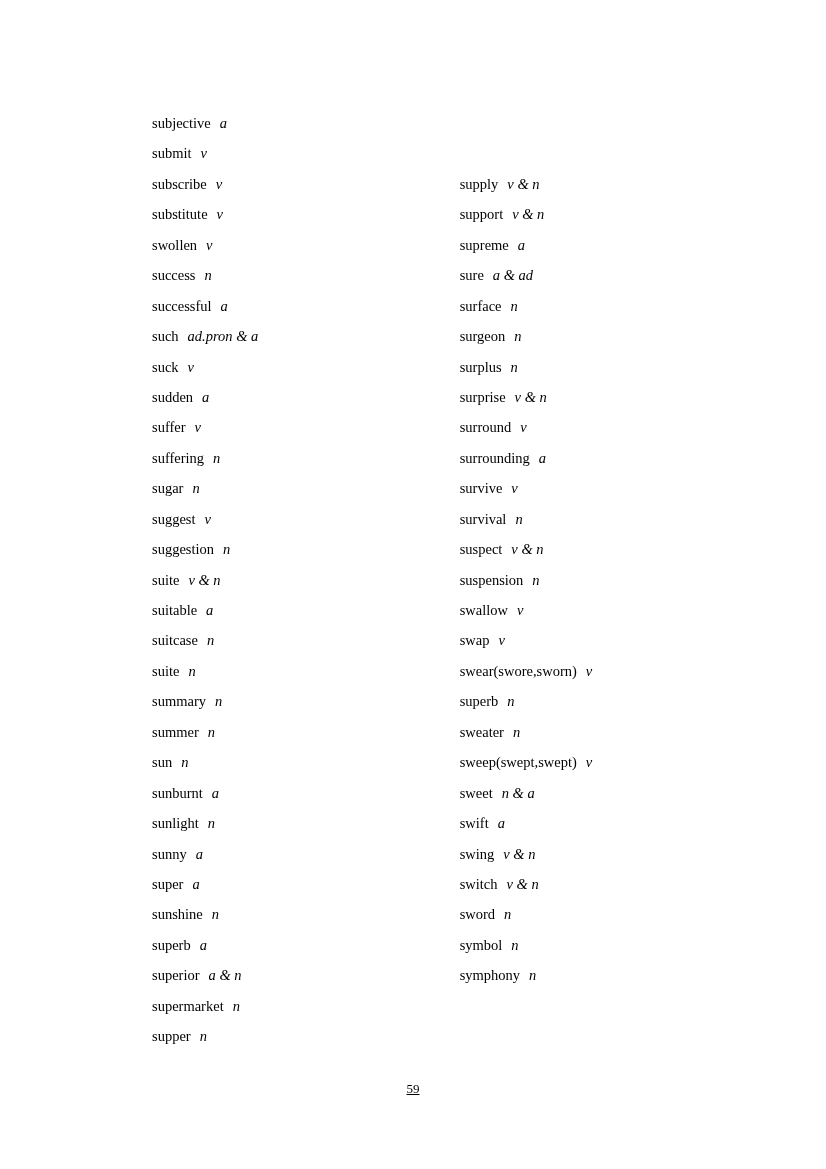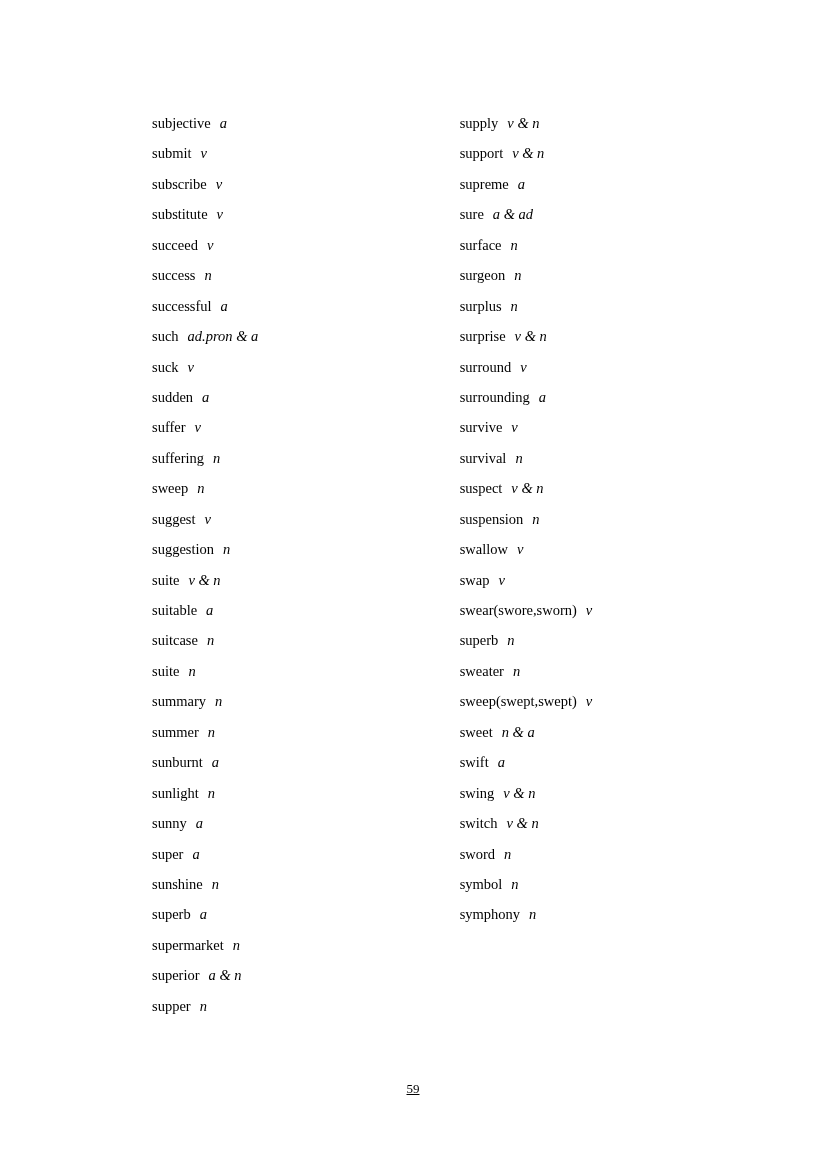--- a/index.html
+++ b/index.html
@@ -24,20 +24,21 @@
     overflow: hidden;
   }
   .columns {
     position: absolute;
     left: 152px;
     top: 108px;
     width: 560px;
     display: flex;
     flex-direction: row;
     gap: 8px;
+    align-items: center;
   }
   .column {
     width: 304px;
     display: flex;
     flex-direction: column;
   }
   .column.right {
     width: 256px;
   }
   .entry {
@@ -69,45 +70,46 @@
 </head>
 <body>
 
 <div class="page">
   <div class="columns">
     <div class="column left" id="col-0">
         <div class="entry"><span class="word">subjective</span><span class="pos">a</span></div>
         <div class="entry"><span class="word">submit</span><span class="pos">v</span></div>
         <div class="entry"><span class="word">subscribe</span><span class="pos">v</span></div>
         <div class="entry"><span class="word">substitute</span><span class="pos">v</span></div>
-        <div class="entry"><span class="word">succeed</span><span class="pos">v</span></div>
+        <div class="entry"><span class="word">swollen</span><span class="pos">v</span></div>
         <div class="entry"><span class="word">success</span><span class="pos">n</span></div>
         <div class="entry"><span class="word">successful</span><span class="pos">a</span></div>
         <div class="entry"><span class="word">such</span><span class="pos">ad.pron &amp; a</span></div>
         <div class="entry"><span class="word">suck</span><span class="pos">v</span></div>
         <div class="entry"><span class="word">sudden</span><span class="pos">a</span></div>
         <div class="entry"><span class="word">suffer</span><span class="pos">v</span></div>
         <div class="entry"><span class="word">suffering</span><span class="pos">n</span></div>
-        <div class="entry"><span class="word">sweep</span><span class="pos">n</span></div>
+        <div class="entry"><span class="word">sugar</span><span class="pos">n</span></div>
         <div class="entry"><span class="word">suggest</span><span class="pos">v</span></div>
         <div class="entry"><span class="word">suggestion</span><span class="pos">n</span></div>
         <div class="entry"><span class="word">suite</span><span class="pos">v &amp; n</span></div>
         <div class="entry"><span class="word">suitable</span><span class="pos">a</span></div>
         <div class="entry"><span class="word">suitcase</span><span class="pos">n</span></div>
         <div class="entry"><span class="word">suite</span><span class="pos">n</span></div>
         <div class="entry"><span class="word">summary</span><span class="pos">n</span></div>
         <div class="entry"><span class="word">summer</span><span class="pos">n</span></div>
+        <div class="entry"><span class="word">sun</span><span class="pos">n</span></div>
         <div class="entry"><span class="word">sunburnt</span><span class="pos">a</span></div>
         <div class="entry"><span class="word">sunlight</span><span class="pos">n</span></div>
         <div class="entry"><span class="word">sunny</span><span class="pos">a</span></div>
         <div class="entry"><span class="word">super</span><span class="pos">a</span></div>
         <div class="entry"><span class="word">sunshine</span><span class="pos">n</span></div>
         <div class="entry"><span class="word">superb</span><span class="pos">a</span></div>
+        <div class="entry"><span class="word">superior</span><span class="pos">a &amp; n</span></div>
         <div class="entry"><span class="word">supermarket</span><span class="pos">n</span></div>
-        <div class="entry"><span class="word">superior</span><span class="pos">a &amp; n</span></div>
         <div class="entry"><span class="word">supper</span><span class="pos">n</span></div>
       </div>
     <div class="column right" id="col-1">
         <div class="entry"><span class="word">supply</span><span class="pos">v &amp; n</span></div>
         <div class="entry"><span class="word">support</span><span class="pos">v &amp; n</span></div>
         <div class="entry"><span class="word">supreme</span><span class="pos">a</span></div>
         <div class="entry"><span class="word">sure</span><span class="pos">a &amp; ad</span></div>
         <div class="entry"><span class="word">surface</span><span class="pos">n</span></div>
         <div class="entry"><span class="word">surgeon</span><span class="pos">n</span></div>
         <div class="entry"><span class="word">surplus</span><span class="pos">n</span></div>

